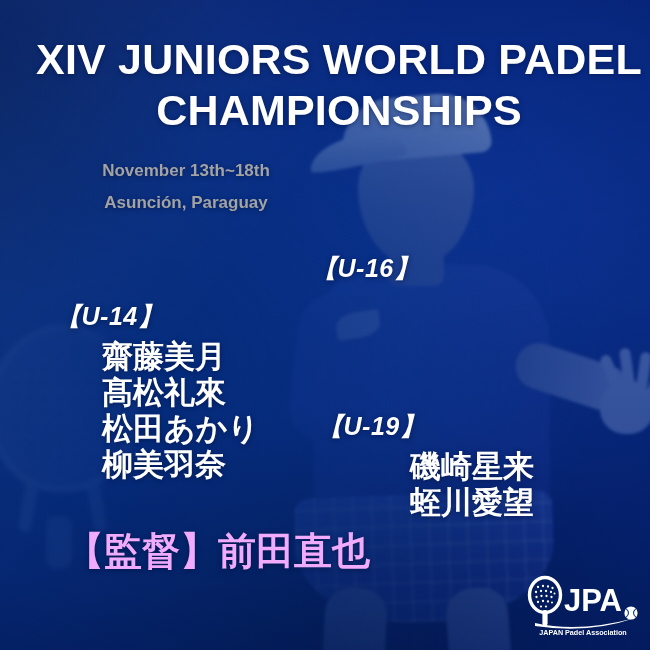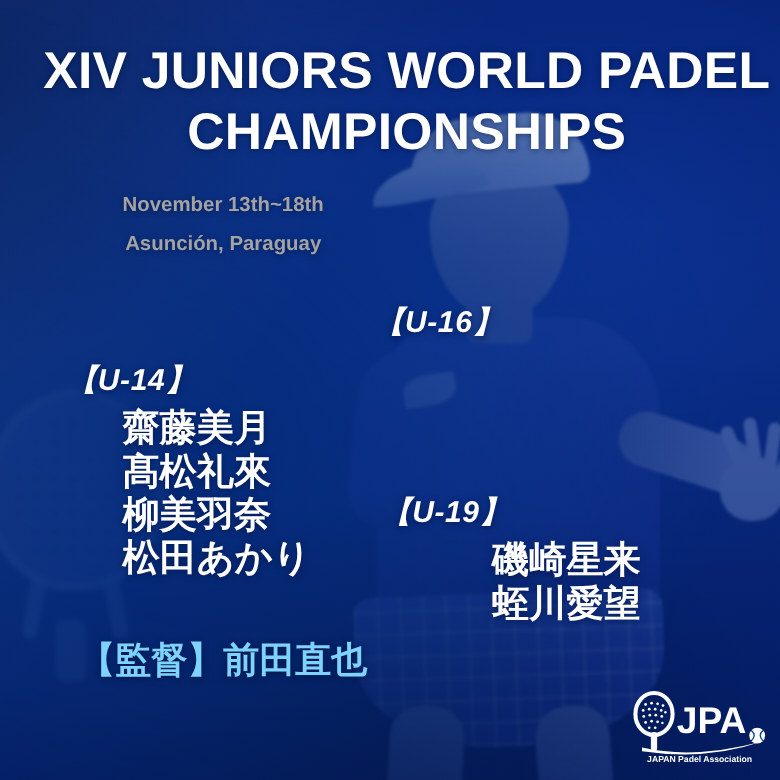--- a/index.html
+++ b/index.html
@@ -170,21 +170,21 @@
   #cat-u14 .names{margin-left:46px;margin-top:6px;}
 
   #cat-u16{left:312px;top:252px;}
   #cat-u16 .names{margin-left:68px;margin-top:5px;}
 
   #cat-u18{left:318px;top:410px;}
   #cat-u18 .names{margin-left:92px;margin-top:6px;}
 
   .coach{
     position:absolute;left:66px;top:532px;
-    color:#7dd3fc;font-size:30px;font-weight:bold;line-height:38px;
+    color:#f0abfc;font-size:38px;font-weight:bold;line-height:38px;
     white-space:nowrap;
     text-shadow:0 1px 5px rgba(0,14,52,.6);
   }
 
   
   .jpa{position:absolute;left:523px;top:575px;width:120px;height:62px;}
   .jpa svg{display:block;}
 </style>
 </head>
 <body>
@@ -235,22 +235,22 @@
     <div class="subtitle">
       <span class="ln">November 13th~18th</span>
       <span class="ln">Asunción, Paraguay</span>
     </div>
 
     <div class="cat" id="cat-u14">
       <span class="cat-label">【U-14】</span>
       <span class="names">
         <span class="nm">齋藤美月</span>
         <span class="nm">髙松礼來</span>
+        <span class="nm">松田あかり</span>
         <span class="nm">柳美羽奈</span>
-        <span class="nm">松田あかり</span>
       </span>
     </div>
 
     <div class="cat" id="cat-u16">
       <span class="cat-label">【U-16】</span>
     </div>
 
     <div class="cat" id="cat-u18">
       <span class="cat-label">【U-19】</span>
       <span class="names">

